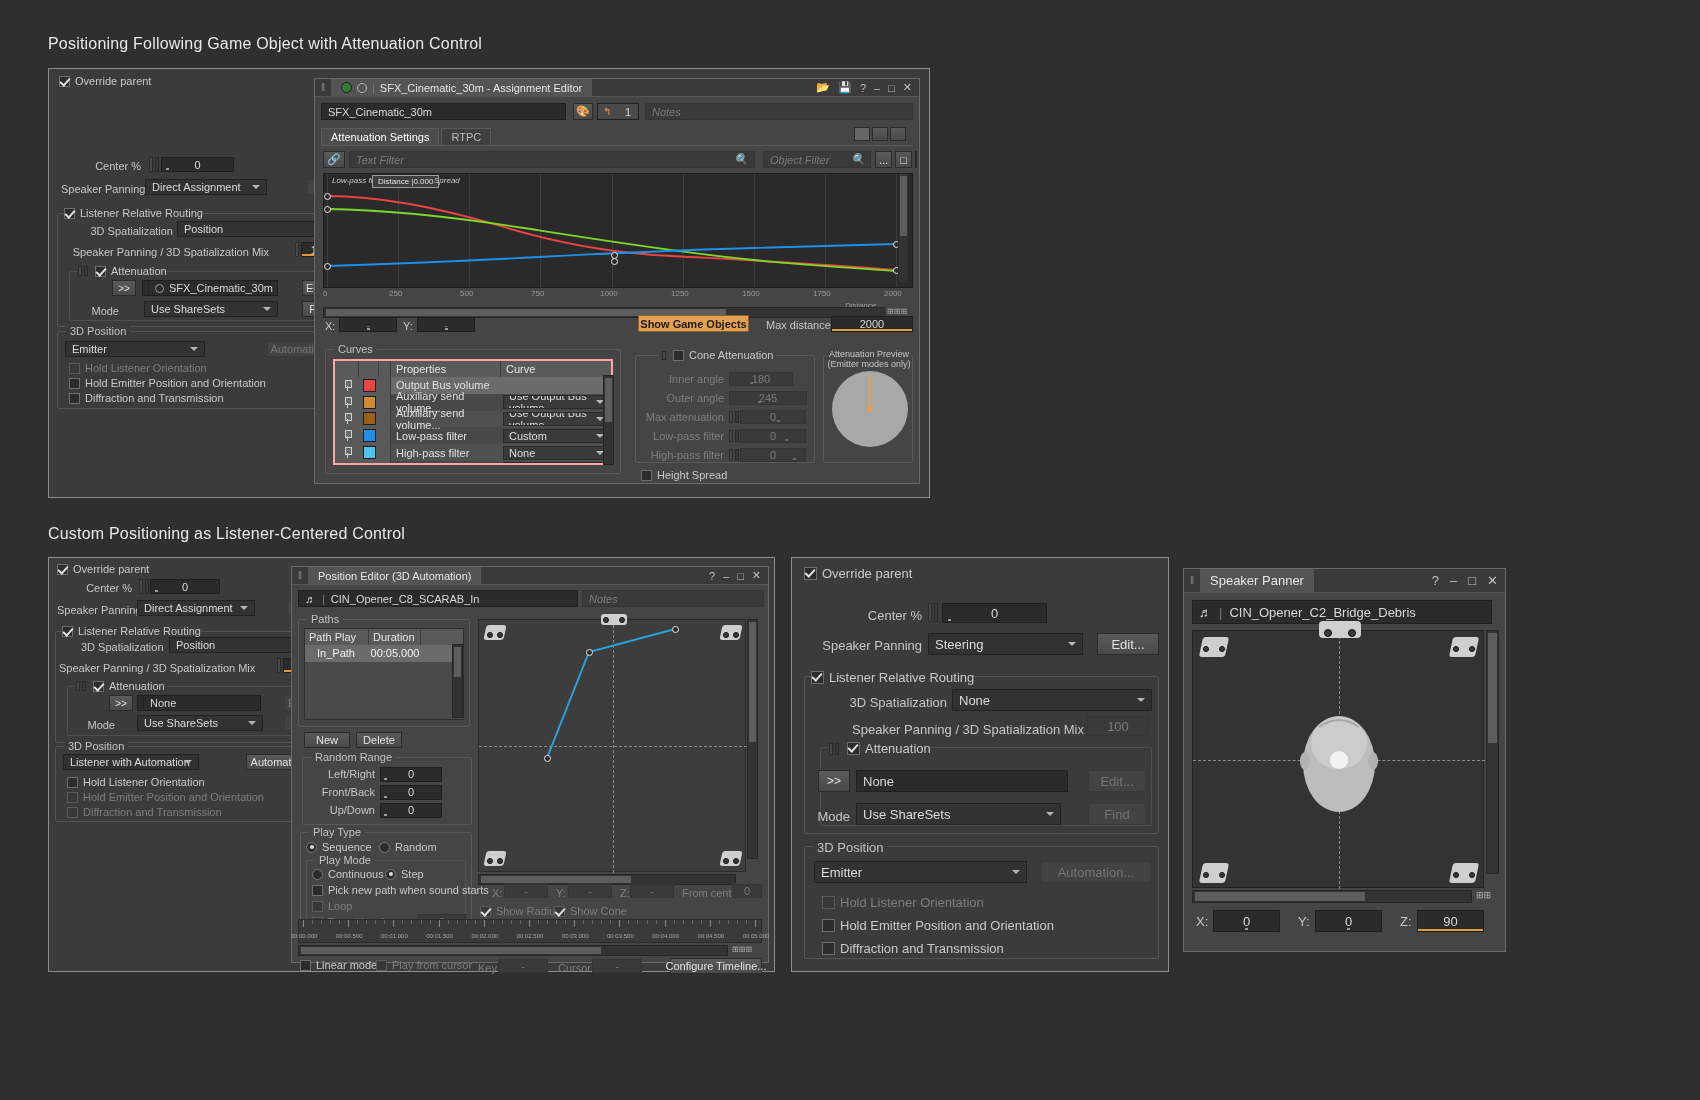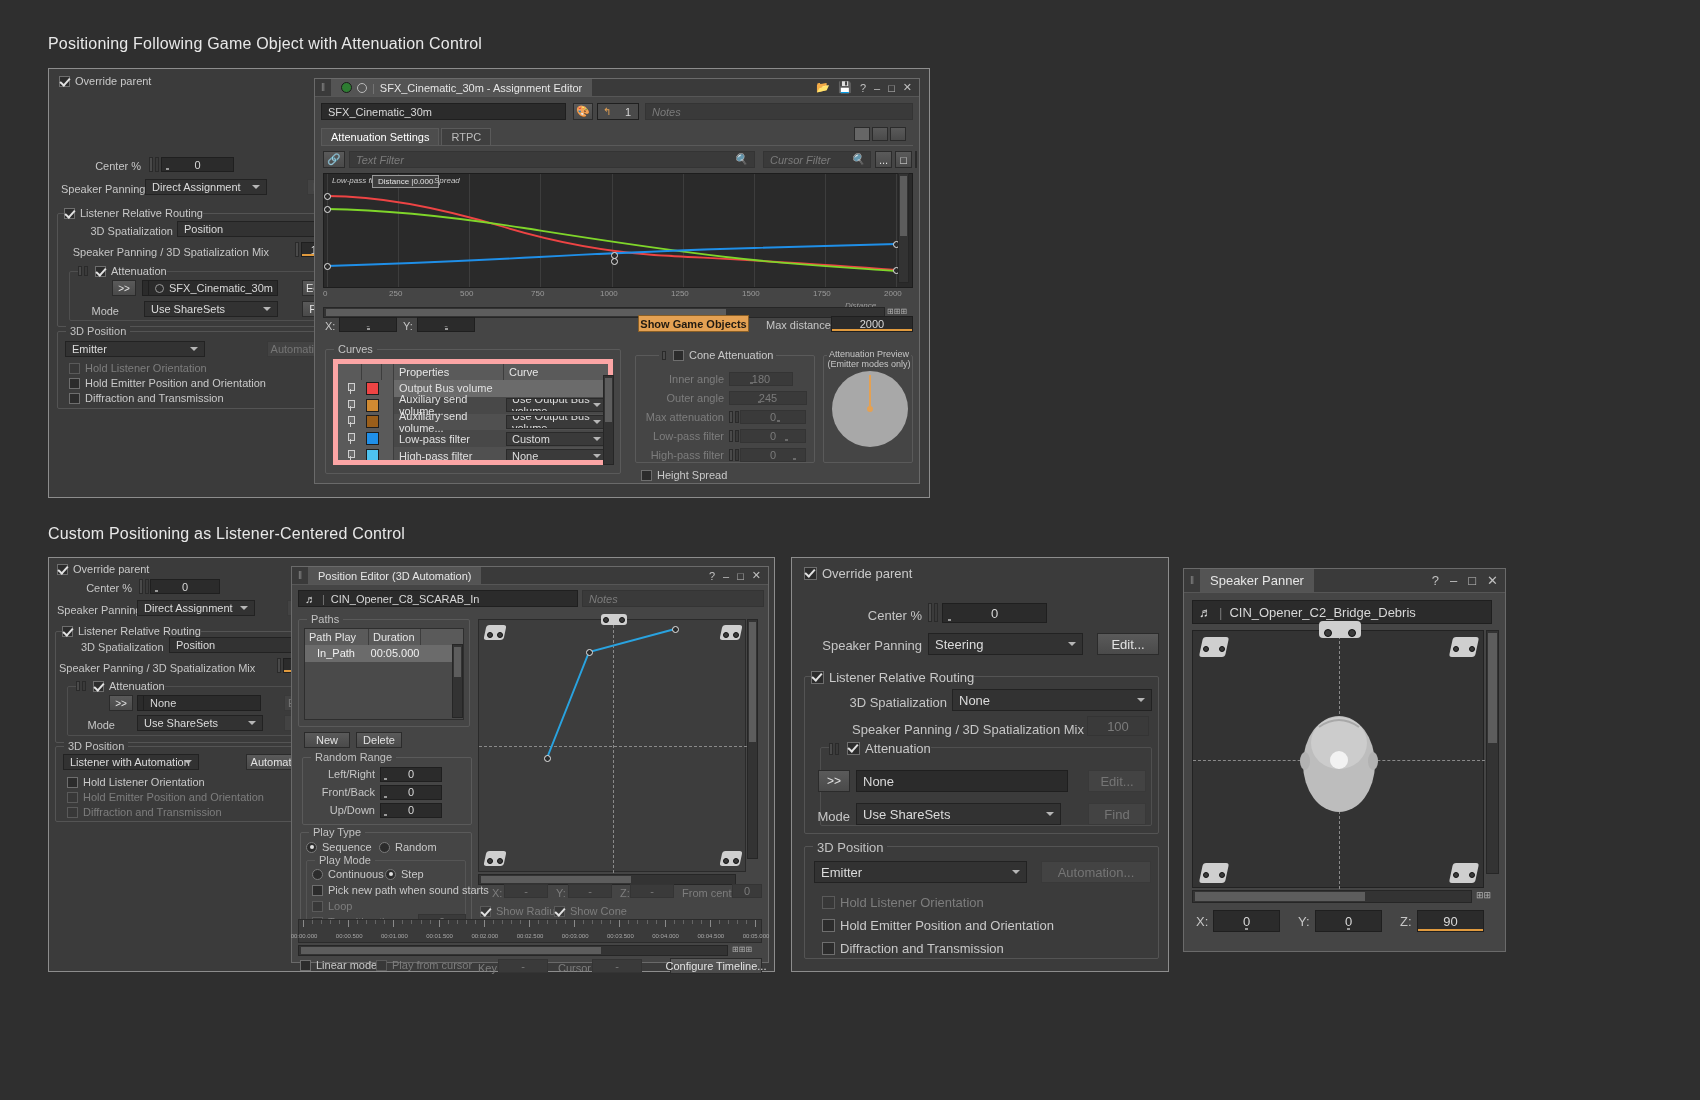--- a/index.html
+++ b/index.html
@@ -290,21 +290,21 @@
       <div class="btn" style="position:absolute; left:539px; top:48px; width:16px; height:14px; background:#666;"></div>
       <div class="btn" style="position:absolute; left:557px; top:48px; width:16px; height:14px;"></div>
       <div class="btn" style="position:absolute; left:575px; top:48px; width:16px; height:14px;"></div>
 
       <div class="btn" style="position:absolute; left:8px; top:72px; width:22px; height:17px;">🔗</div>
       <div class="field ghost" style="position:absolute; left:34px; top:72px; width:406px; height:17px; font-style:italic;">
         <span>Text Filter</span>
         <span style="position:absolute;right:6px;">🔍</span>
       </div>
       <div class="field ghost" style="position:absolute; left:448px; top:72px; width:108px; height:17px; font-style:italic;">
-        <span>Cursor Filter</span>
+        <span>Object Filter</span>
         <span style="position:absolute;right:5px;">🔍</span>
       </div>
       <div class="btn" style="position:absolute; left:560px; top:72px; width:17px; height:17px;">...</div>
       <div class="btn" style="position:absolute; left:580px; top:72px; width:17px; height:17px;">□</div>
       <div class="btn" style="position:absolute; left:600px; top:72px; width:0px; height:17px;"></div>
 
       <div class="graph" style="left:8px; top:94px; width:590px; height:115px;">
 
         <div class="gridline" style="left:3px;  top:0; width:1px; height:100%;"></div>
         <div class="gridline" style="left:74px; top:0; width:1px; height:100%;"></div>
@@ -373,21 +373,21 @@
       <div class="btn accent" style="position:absolute; left:323px; top:236px; width:111px; height:17px;">Show Game Objects</div>
       <div class="lbl" style="position:absolute; left:451px; top:240px;">Max distance</div>
       <div class="field center" style="position:absolute; left:516px; top:237px; width:82px; height:16px;">
         <span>2000</span>
         <span class="bar" style="width:100%"></span>
       </div>
 
       <div class="grp" style="left:10px; top:270px; width:296px; height:125px; border-color:#5a5a5a;">
         <div class="cap" style="background:#454545;">Curves</div>
       </div>
-      <div style="position:absolute; left:18px; top:280px; width:280px; height:106px; background:#701a75; border:5px solid #fca5a5; overflow:hidden;">
+      <div style="position:absolute; left:18px; top:280px; width:280px; height:106px; background:#701a75; border:2px solid #fca5a5; overflow:hidden;">
         <div class="tbl-head">
           <div style="width:24px;border-right:1px solid #3d3d3d;height:100%"></div>
           <div style="width:20px;border-right:1px solid #3d3d3d;height:100%"></div>
           <div style="width:12px;border-right:1px solid #3d3d3d;height:100%"></div>
           <div style="width:110px;padding-left:5px;border-right:1px solid #3d3d3d;height:100%;display:flex;align-items:center">Properties</div>
           <div style="flex:1;padding-left:5px;height:100%;display:flex;align-items:center">Curve</div>
         </div>
         <div id="curves-body">
             <div class="tbl-row" style="background: rgb(107, 107, 107);">
               <div style="width:24px;display:flex;justify-content:center;align-items:center;background:#5a5a5a;height:100%">

